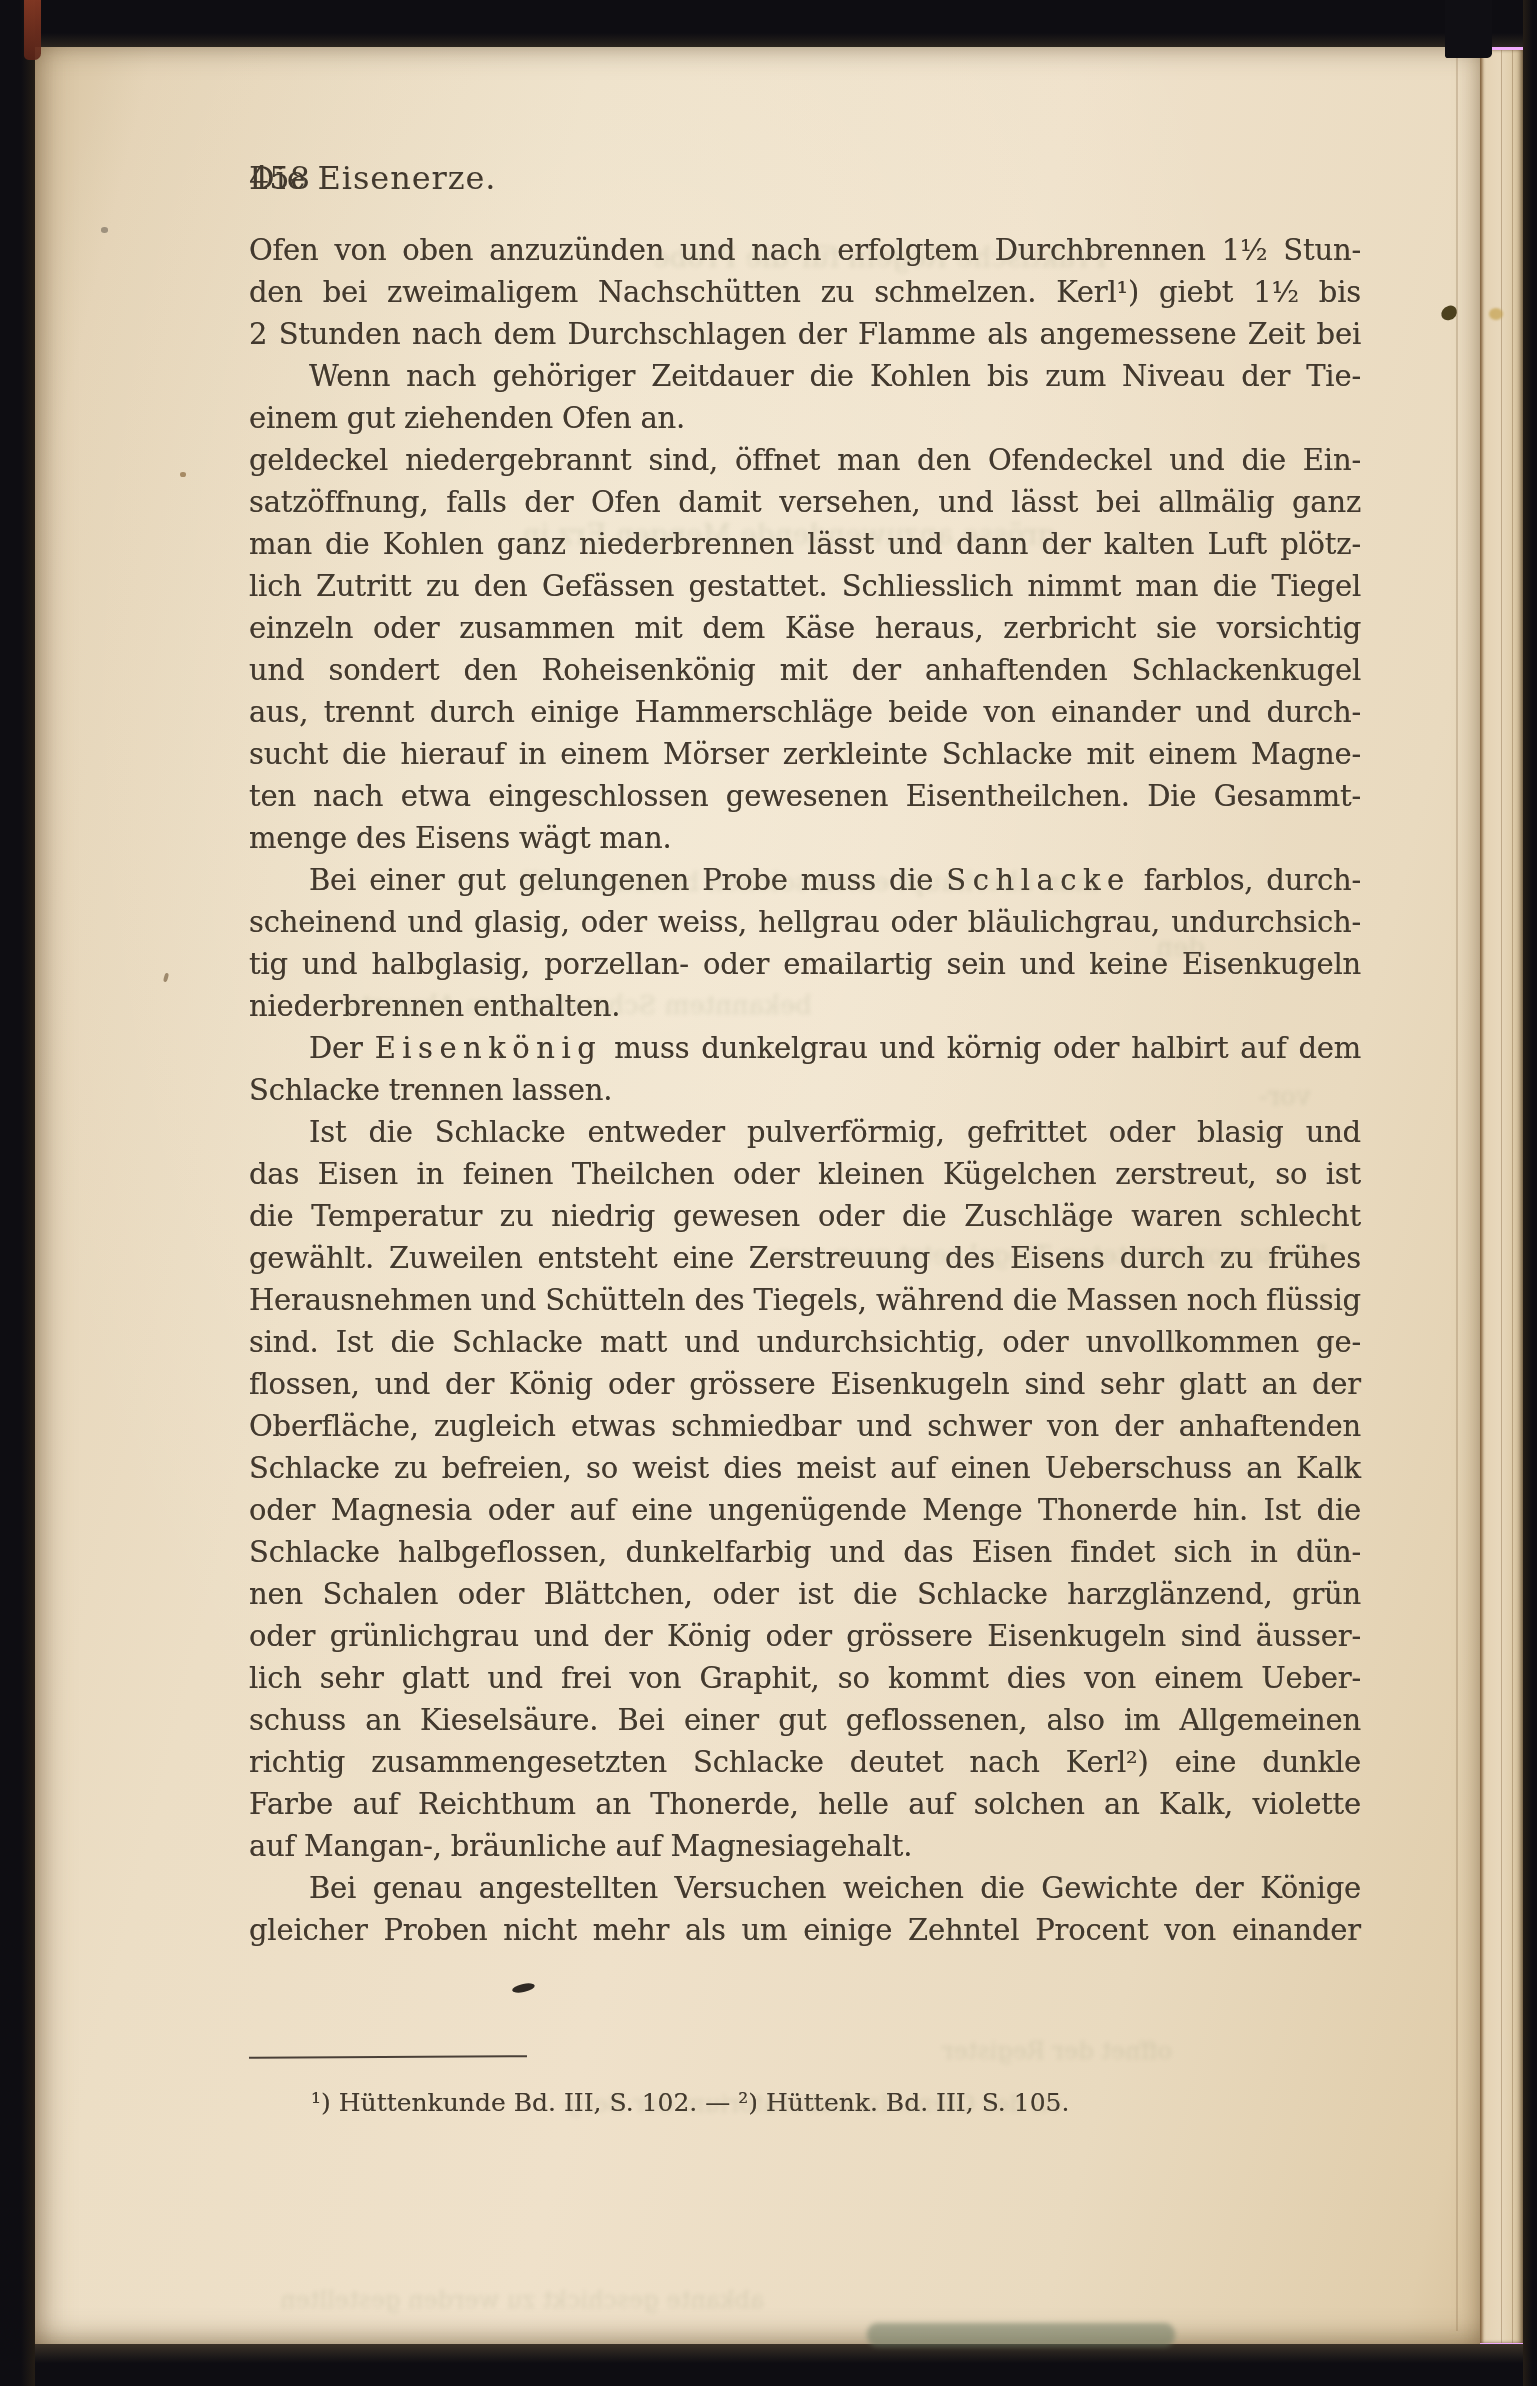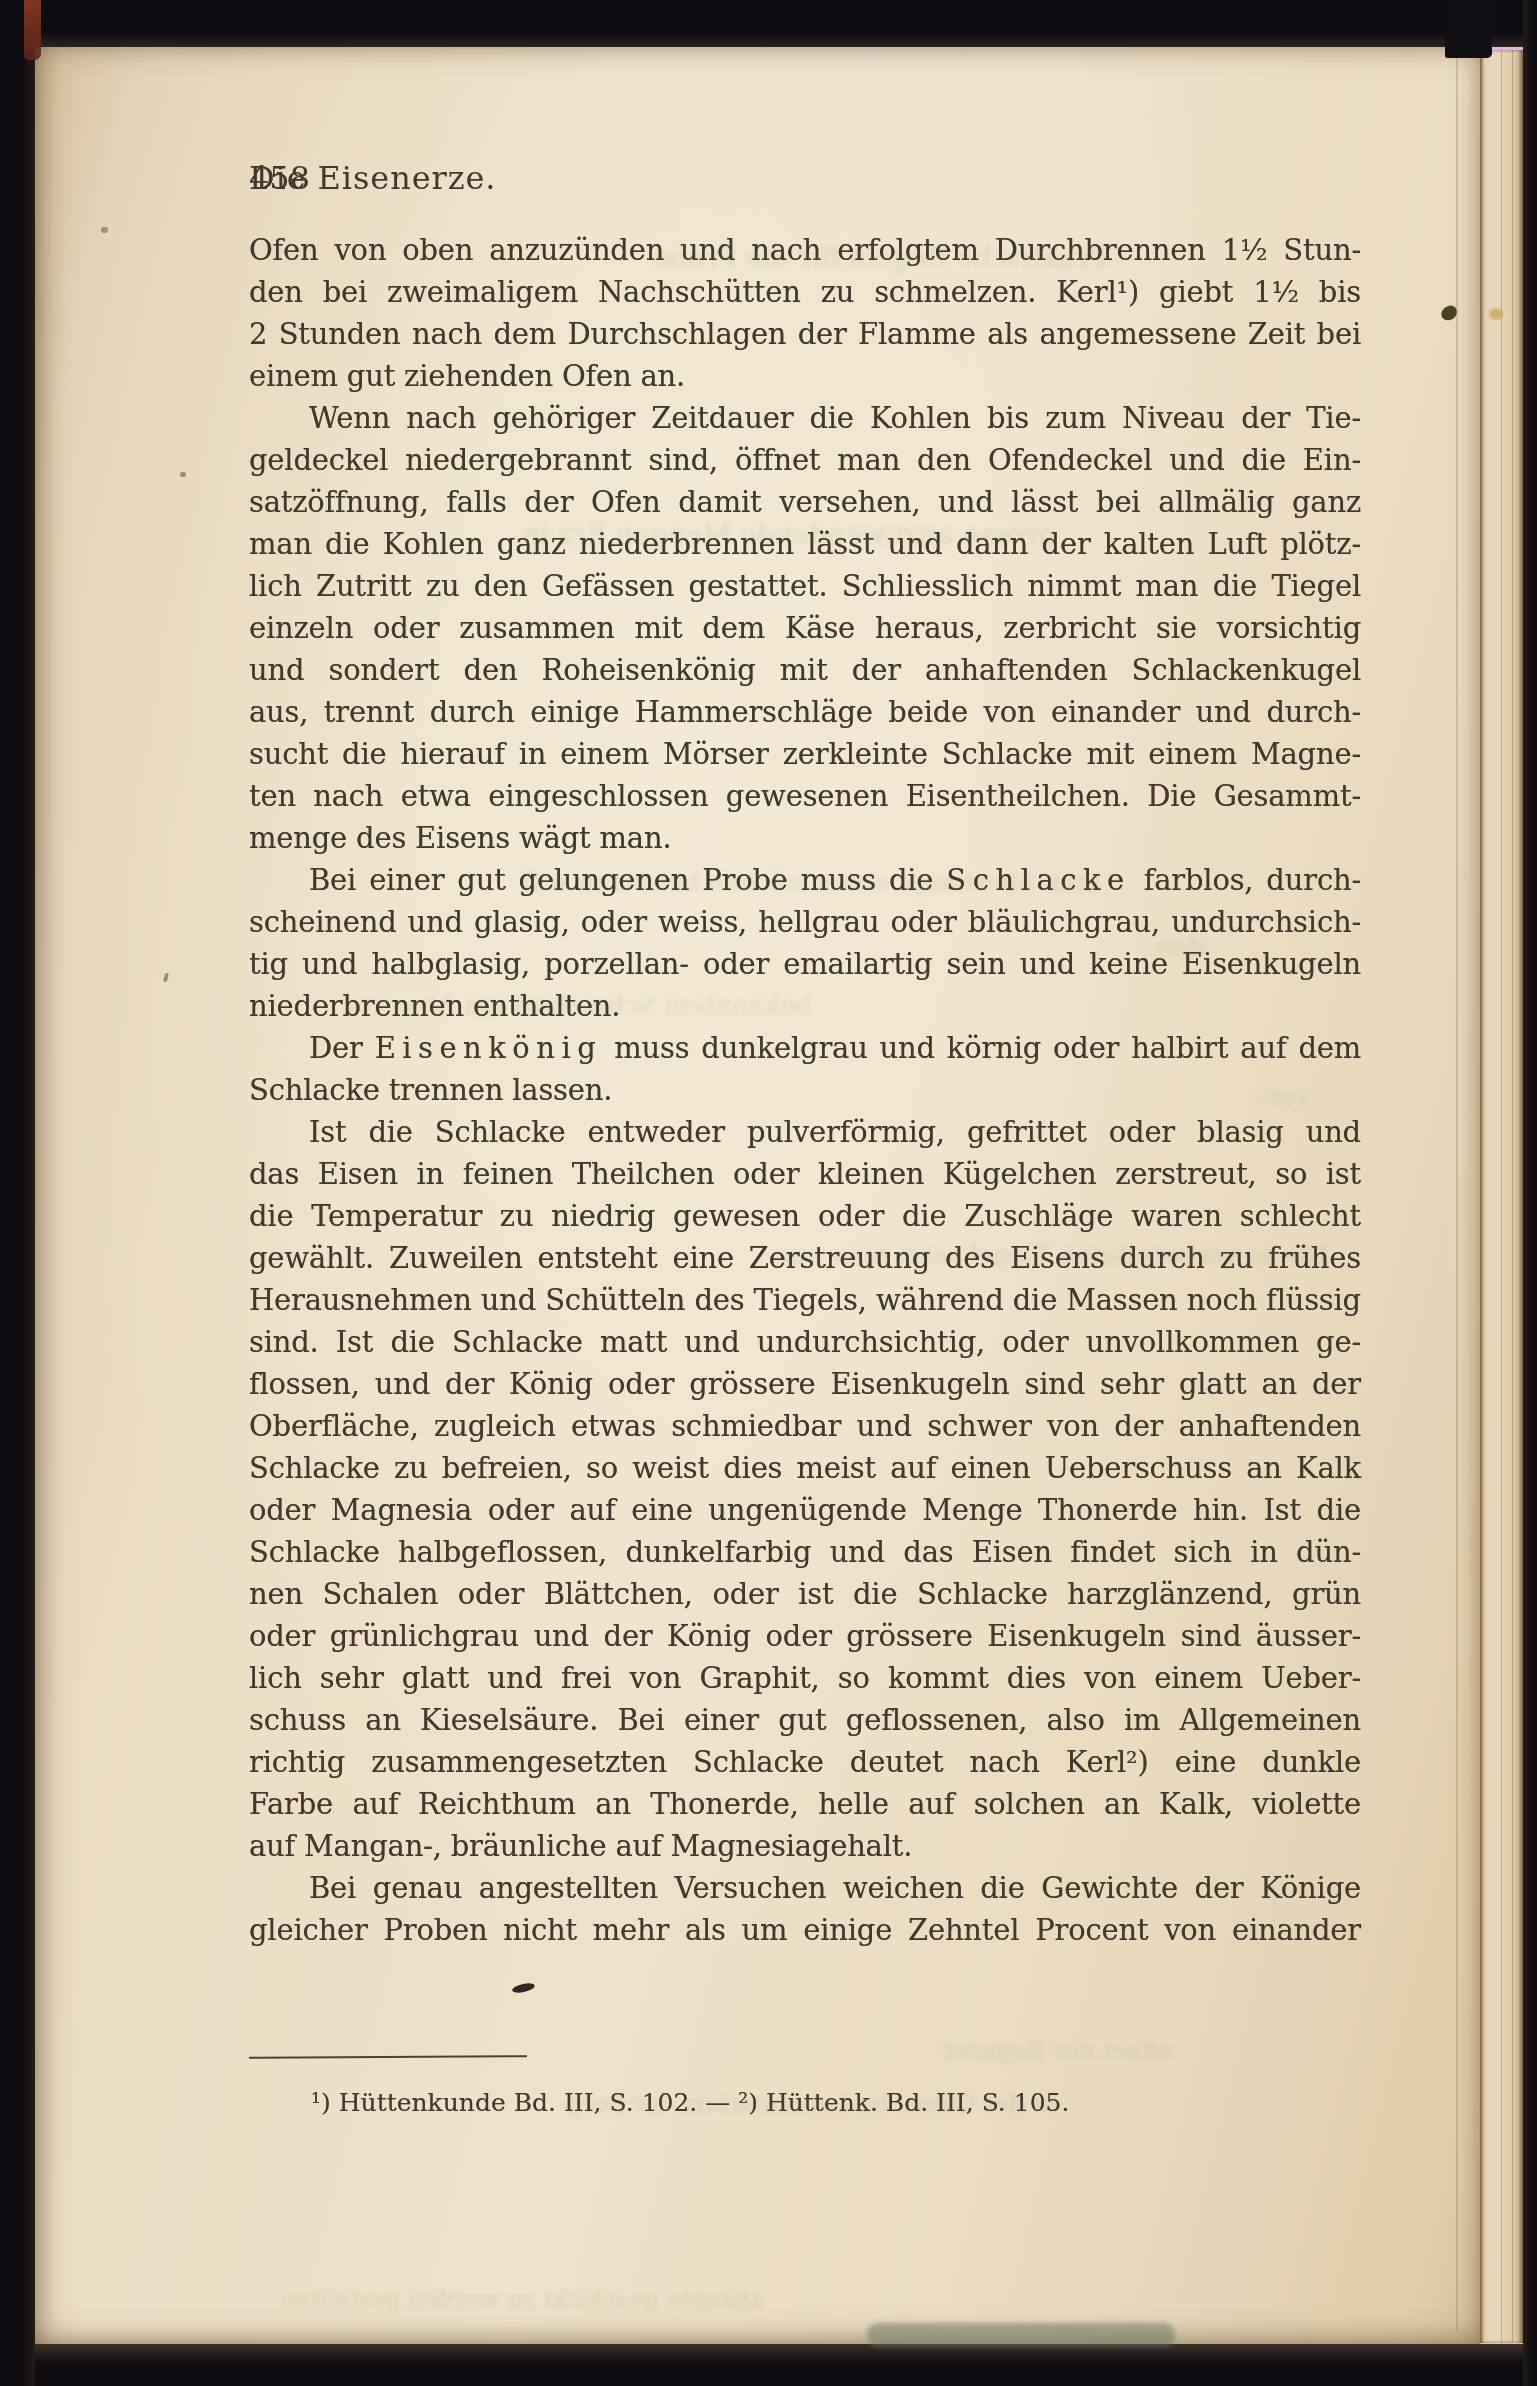--- a/index.html
+++ b/index.html
@@ -93,22 +93,22 @@
 
   <div class="page-head">
     <span class="page-no">458</span>
     <span class="head-title">Die Eisenerze.</span>
   </div>
 
   <div class="text-block">
       <div class="line"><span>Ofen von oben anzuzünden und nach erfolgtem Durchbrennen 1¹⁄₂ Stun-</span></div>
       <div class="line"><span>den bei zweimaligem Nachschütten zu schmelzen.  Kerl¹) giebt 1¹⁄₂ bis</span></div>
       <div class="line"><span>2 Stunden nach dem Durchschlagen der Flamme als angemessene Zeit bei</span></div>
+      <div class="line indent"><span>Wenn nach gehöriger Zeitdauer die Kohlen bis zum Niveau der Tie-</span></div>
       <div class="line last"><span>einem gut ziehenden Ofen an.</span></div>
-      <div class="line indent"><span>Wenn nach gehöriger Zeitdauer die Kohlen bis zum Niveau der Tie-</span></div>
       <div class="line"><span>geldeckel niedergebrannt sind, öffnet man den Ofendeckel und die Ein-</span></div>
       <div class="line"><span>satzöffnung, falls der Ofen damit versehen, und lässt bei allmälig ganz</span></div>
       <div class="line"><span>man die Kohlen ganz niederbrennen lässt und dann der kalten Luft plötz-</span></div>
       <div class="line"><span>lich Zutritt zu den Gefässen gestattet.  Schliesslich nimmt man die Tiegel</span></div>
       <div class="line"><span>einzeln oder zusammen mit dem Käse heraus, zerbricht sie vorsichtig</span></div>
       <div class="line"><span>und sondert den Roheisenkönig mit der anhaftenden Schlackenkugel</span></div>
       <div class="line"><span>aus, trennt durch einige Hammerschläge beide von einander und durch-</span></div>
       <div class="line"><span>sucht die hierauf in einem Mörser zerkleinte Schlacke mit einem Magne-</span></div>
       <div class="line"><span>ten nach etwa eingeschlossen gewesenen Eisentheilchen.  Die Gesammt-</span></div>
       <div class="line last"><span>menge des Eisens wägt man.</span></div>

